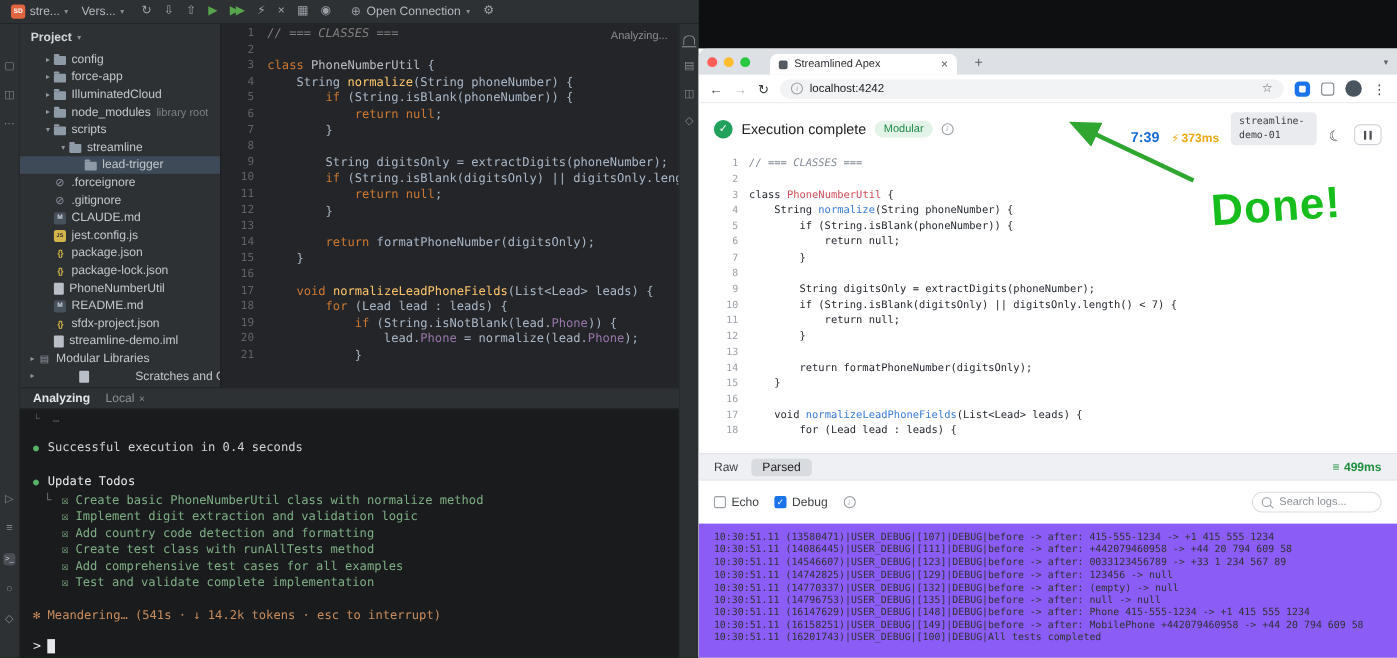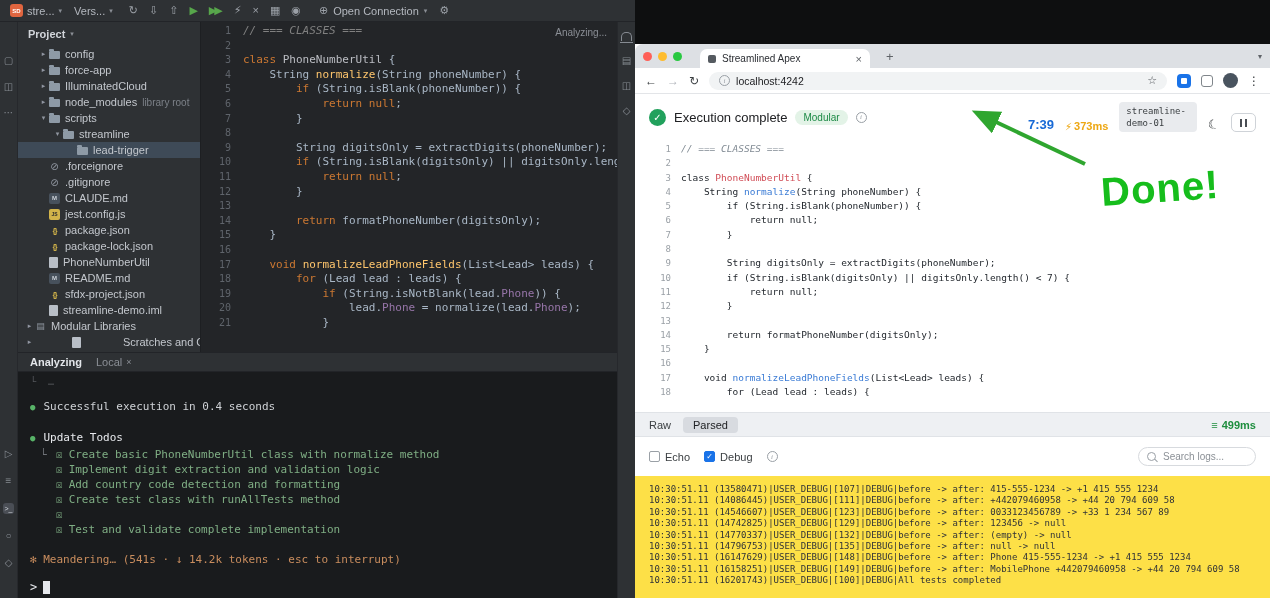--- a/index.html
+++ b/index.html
@@ -175,21 +175,21 @@
   .cb.checked{background:#1a73e8;border-color:#1a73e8;color:#fff;}
   .searchbox{margin-left:auto;width:118px;height:19px;border:1px solid #d7dade;border-radius:10px;
              display:flex;align-items:center;gap:5px;padding:0 8px;box-sizing:border-box;}
   .mag{width:7px;height:7px;border:1.3px solid #9aa0a6;border-radius:50%;position:relative;flex:none;}
   .mag::after{content:"";position:absolute;width:4px;height:1.3px;background:#9aa0a6;
               transform:rotate(45deg);right:-3px;bottom:-1px;}
   .searchbox input{border:none;outline:none;font-size:10px;color:#202124;width:100%;
                    background:transparent;font-family:inherit;}
   .searchbox input::placeholder{color:#8b9096;}
 
-  .logs{position:absolute;top:382px;left:0;width:635px;height:123px;background:#fde047;
+  .logs{position:absolute;top:382px;left:0;width:635px;height:123px;background:#8b5cf6;
         padding:8px 14px;box-sizing:border-box;font-family:"DejaVu Sans Mono",monospace;
         font-size:9px;color:#2f3237;overflow:hidden;}
   .logrow{line-height:11.4px;white-space:pre;}
 
   .bfooter{position:absolute;top:505px;left:0;width:635px;height:43px;background:#f7f8fa;
            border-top:1px solid #e6e8eb;padding:9px 14px;box-sizing:border-box;
            font-family:"DejaVu Sans Mono",monospace;font-size:9.5px;color:#6d7278;}
   .red-circle{position:absolute;left:100px;top:536px;width:92px;height:40px;
               border:3px solid #e0332e;border-radius:50%;}
 </style>
@@ -401,21 +401,21 @@
       </div>
       <div class="t-line t-title">
         <span class="t-dot">●</span>
         <span>Update Todos</span>
       </div>
       <div id="todos">
           <div class="todo"><span class="tpre">└</span><span class="tcb">☒</span><span class="ttx">Create basic PhoneNumberUtil class with normalize method</span></div>
           <div class="todo"><span class="tpre"> </span><span class="tcb">☒</span><span class="ttx">Implement digit extraction and validation logic</span></div>
           <div class="todo"><span class="tpre"> </span><span class="tcb">☒</span><span class="ttx">Add country code detection and formatting</span></div>
           <div class="todo"><span class="tpre"> </span><span class="tcb">☒</span><span class="ttx">Create test class with runAllTests method</span></div>
-          <div class="todo"><span class="tpre"> </span><span class="tcb">☒</span></div>
+          <div class="todo"><span class="tpre"> </span><span class="tcb">☒</span><span class="ttx">Add comprehensive test cases for all examples</span></div>
           <div class="todo"><span class="tpre"> </span><span class="tcb">☒</span><span class="ttx">Test and validate complete implementation</span></div>
         </div>
       <div class="t-status">✻ Meandering… (541s · ↓ 14.2k tokens · esc to interrupt)</div>
       <div class="t-prompt">
         <span>&gt;</span>
         <span class="cursor"></span>
       </div>
     </div>
   </div>
 

